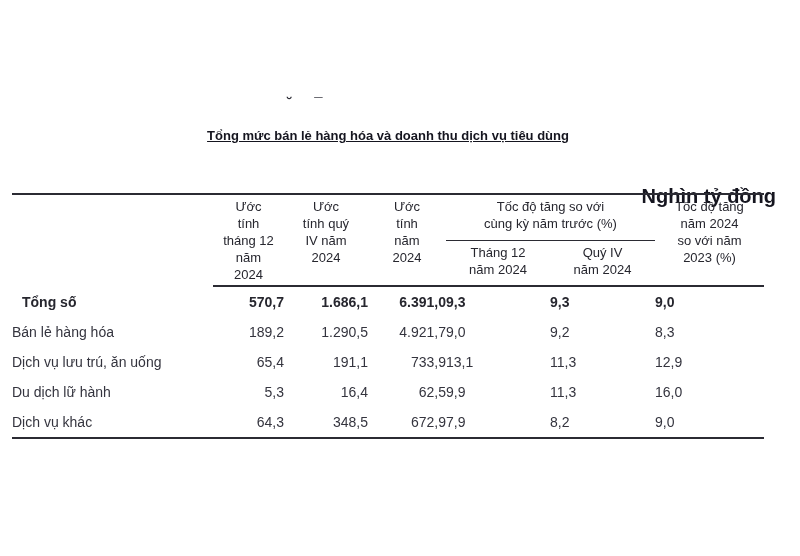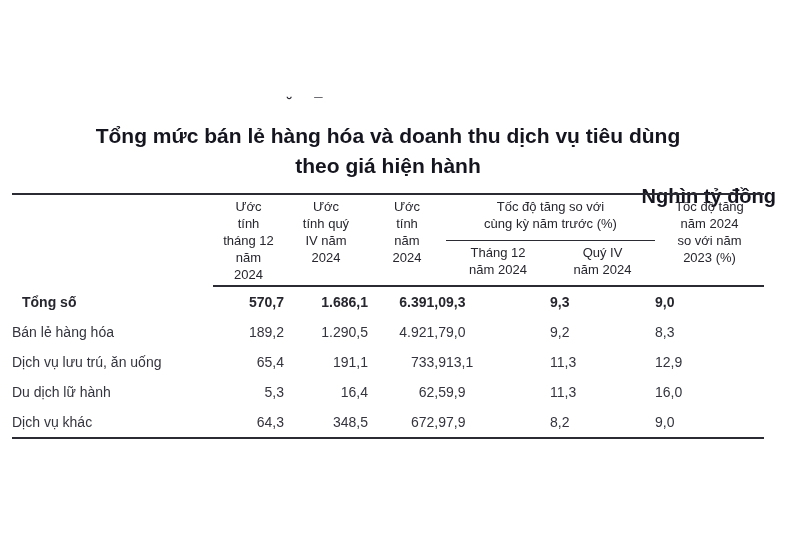--- a/index.html
+++ b/index.html
@@ -22,23 +22,24 @@
     letter-spacing: 9px;
     white-space: nowrap;
   }
   .title {
     position: absolute;
     left: 12px;
     top: 121px;
     width: 752px;
     text-align: center;
     font-weight: bold;
-    font-size: 21px;
+    font-size: 13px;
     line-height: 30px;
     color: #15151f;
+    text-decoration: underline;
   }
   .unit-note {
     position: absolute;
     left: 24px;
     top: 185px;
     width: 752px;
     text-align: right;
     font-weight: bold;
     font-size: 20px;
     color: #15151f;
@@ -83,21 +84,20 @@
 </style>
 </head>
 <body>
 
 <div class="page">
 
   <div class="fragment">˘ ¯</div>
 
   <div class="title">
     <div>Tổng mức bán lẻ hàng hóa và doanh thu dịch vụ tiêu dùng</div>
-    <div>theo giá hiện hành</div>
   </div>
 
   <div class="unit-note">Nghìn tỷ đồng</div>
 
   <table class="stats">
     <colgroup>
       <col style="width:201px">
       <col style="width:71px">
       <col style="width:84px">
       <col style="width:78px">

